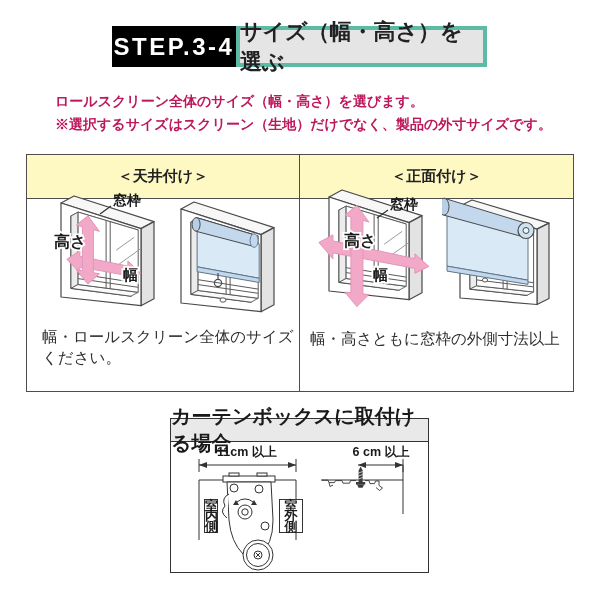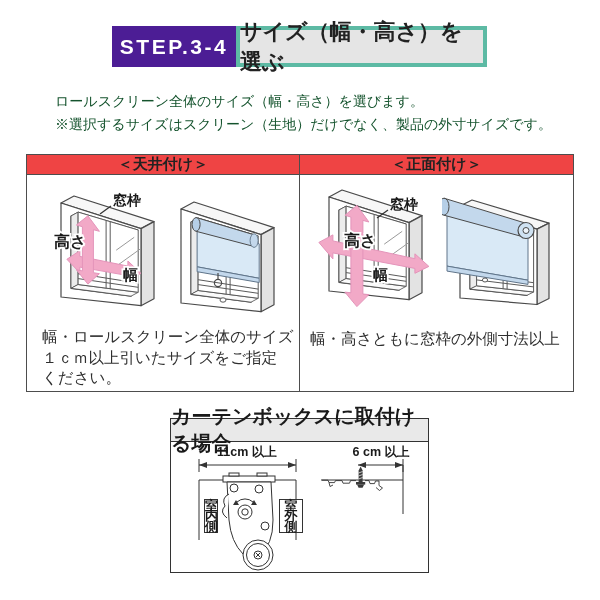--- a/index.html
+++ b/index.html
@@ -3,41 +3,41 @@
 <meta charset="utf-8">
 <style>
   html,body{margin:0;padding:0;}
   body{
     width:600px;height:600px;position:relative;background:#ffffff;
     font-family:"Liberation Sans",sans-serif;color:#2f2f2f;overflow:hidden;
   }
   .abs{position:absolute;}
   
   .step-badge{
-    left:112px;top:26px;width:124px;height:41px;background:#4c1d95;
-    color:#ffffff;font-weight:bold;font-size:21px;letter-spacing:2.5px;
+    left:112px;top:26px;width:124px;height:41px;background:#000000;
+    color:#ffffff;font-weight:bold;font-size:24px;letter-spacing:2.5px;
     display:flex;align-items:center;justify-content:center;
   }
   .step-title{
     left:236px;top:26px;width:251px;height:41px;background:#e5e5e5;
     border:4px solid #5dbaa4;box-sizing:border-box;
     color:#222222;font-weight:bold;font-size:22px;
     display:flex;align-items:center;justify-content:center;
   }
   
-  .intro{left:55px;top:90px;font-size:14px;line-height:23px;color:#14532d;}
+  .intro{left:55px;top:90px;font-size:14px;line-height:23px;color:#be185d;font-weight:bold;}
   .intro p{margin:0;}
   
   .mount-table{
     left:26px;top:154px;width:548px;height:238px;
     border:1px solid #4d4d4d;box-sizing:border-box;background:#ffffff;
   }
   .mt-divider{left:299px;top:154px;width:1px;height:238px;background:#4d4d4d;}
   .mt-head{
-    top:155px;height:20px;background:#ef4444;border-bottom:1px solid #4d4d4d;
+    top:155px;height:44px;background:#fef9c3;border-bottom:1px solid #4d4d4d;
     box-sizing:border-box;display:flex;align-items:center;justify-content:center;
     font-weight:bold;font-size:15px;color:#222222;
   }
   .mt-head-left{left:27px;width:272px;}
   .mt-head-right{left:300px;width:273px;}
   .caption{font-size:15.5px;line-height:20.5px;color:#2f2f2f;white-space:nowrap;}
   .caption span{display:block;}
   .caption-left{left:42px;top:327px;}
   .caption-right{left:310px;top:329px;}
   
@@ -196,21 +196,20 @@
   <polygon points="-3,76.1 78,90.2 78,94.4 -3,81.1" fill="#c3d8ec" stroke="#60758a"></polygon>
   <polygon points="-6,8.2 76,33.3 76,47.6 -6,25.2" fill="#c3d8ec" stroke="#4a4a4a"></polygon>
   <ellipse cx="-6" cy="16.7" rx="5" ry="8.5" fill="#b6cfe7" stroke="#4a4a4a"></ellipse>
   <ellipse cx="35" cy="90" rx="2.6" ry="2" fill="#ffffff" stroke="#5a5a5a" stroke-width="1"></ellipse>
   <circle cx="76" cy="40.5" r="8" fill="#cfe2f2" stroke="#4a4a4a" stroke-width="1.2"></circle>
   <circle cx="76" cy="40.5" r="3" fill="#eef5fb" stroke="#4a4a4a" stroke-width="1"></circle>
 </svg>
 
 <div class="abs caption caption-left">
   <span>幅・ロールスクリーン全体のサイズ</span>
-  <span>１ｃｍ以上引いたサイズをご指定</span>
   <span>ください。</span>
 </div>
 <div class="abs caption caption-right">
   <span>幅・高さともに窓枠の外側寸法以上</span>
 </div>
 
 <div class="abs curtain-box"></div>
 <div class="abs cb-head">
   <span>カーテンボックスに取付ける場合</span>
 </div>

